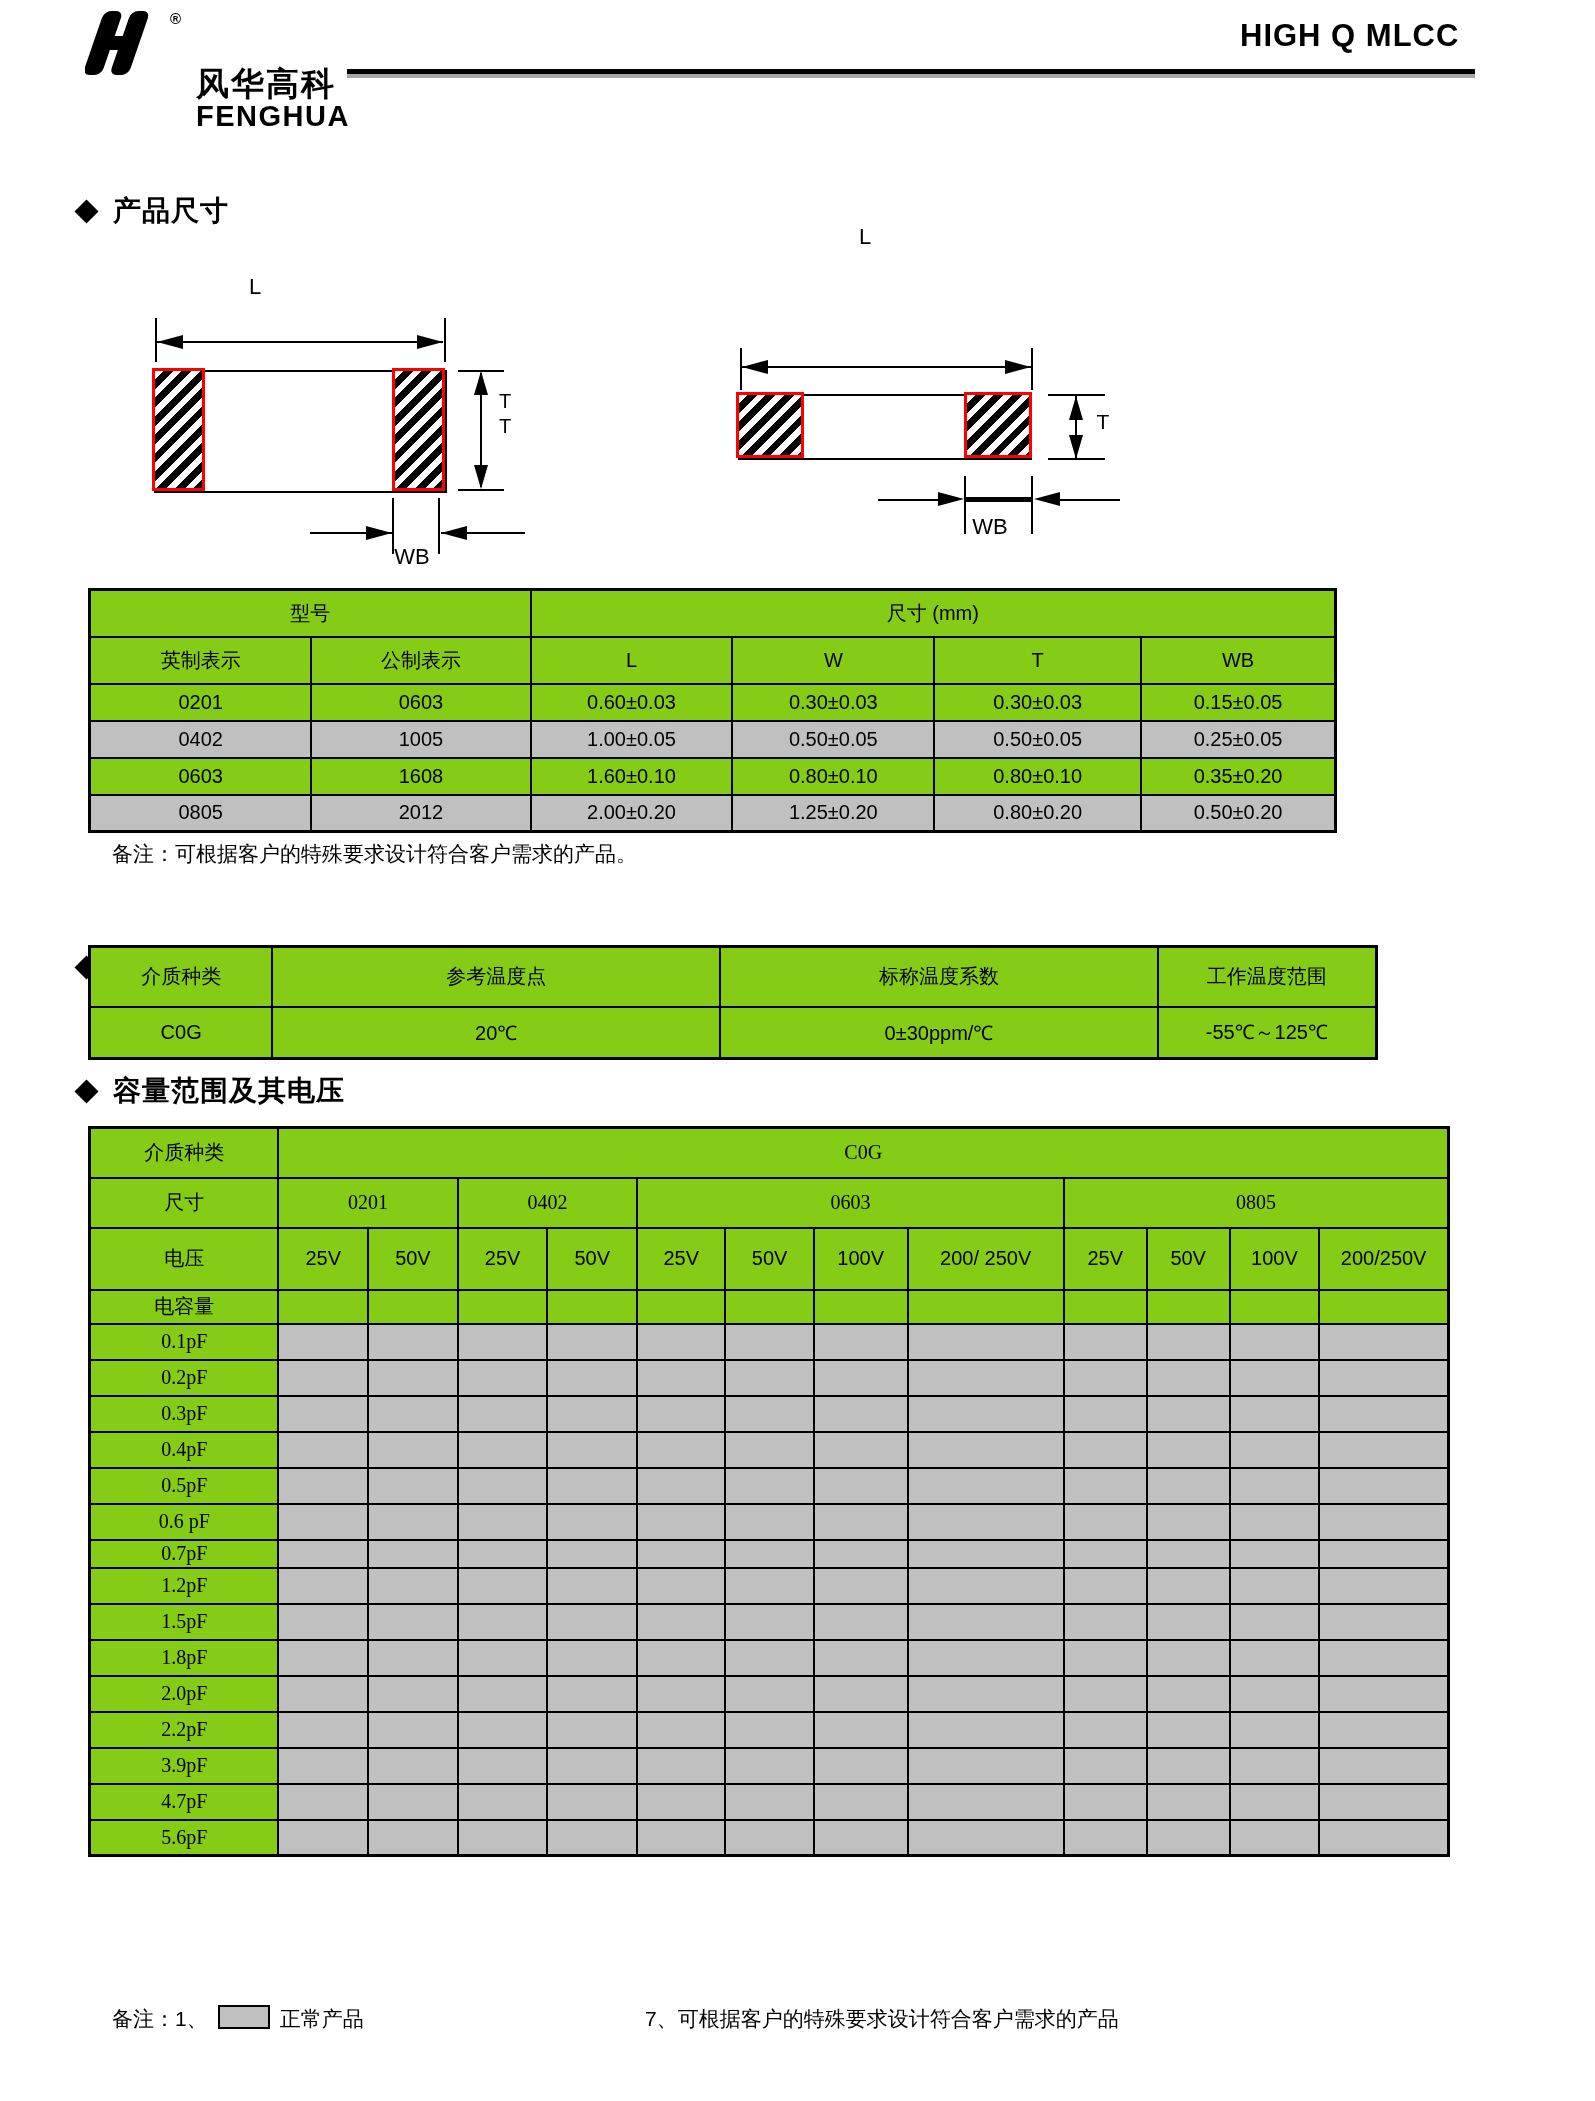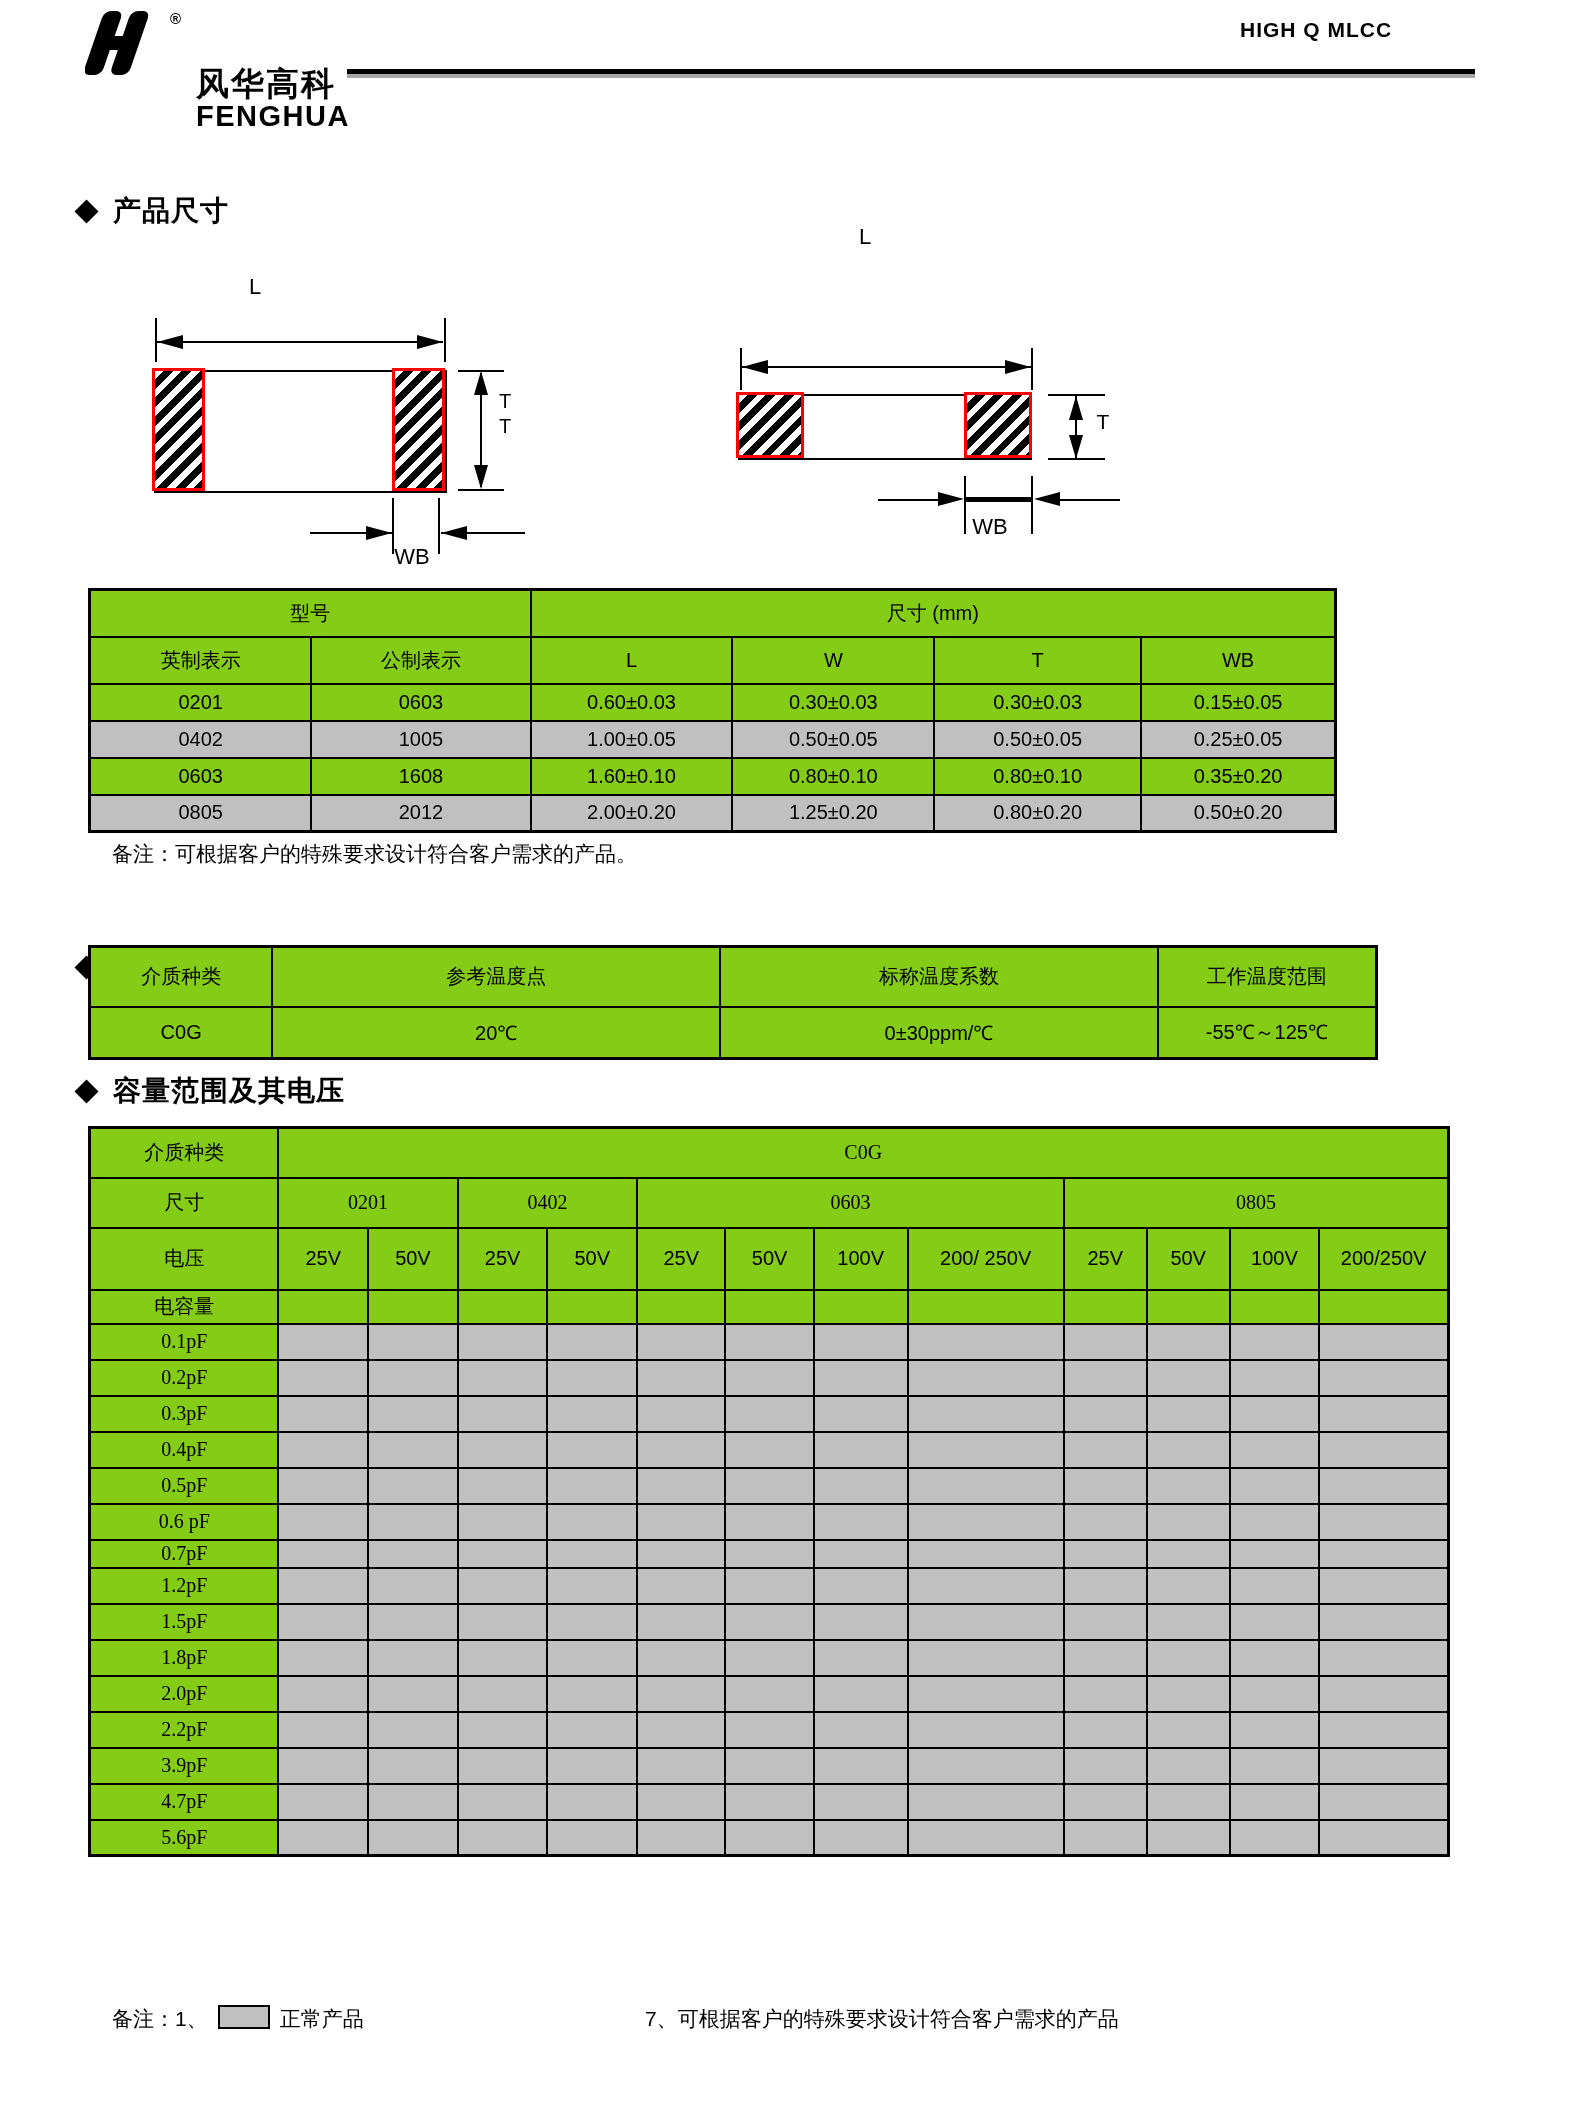--- a/index.html
+++ b/index.html
@@ -5,21 +5,21 @@
   html,body{margin:0;padding:0;background:#888;}
   #canvas{
     position:relative;width:1595px;height:2101px;background:#fff;
     font-family:"Liberation Sans", sans-serif;color:#000;overflow:hidden;
   }
   .abs{position:absolute;}
   
   .brand-cn{font-size:33px;font-weight:bold;line-height:36px;letter-spacing:2px;}
   .brand-en{font-size:29px;font-weight:bold;line-height:28px;letter-spacing:1.5px;}
   .reg{font-size:15px;font-weight:bold;}
-  .doc-title{font-size:21px;font-weight:bold;letter-spacing:1px;}
+  .doc-title{font-size:31px;font-weight:bold;letter-spacing:1px;}
   .rule-black{background:#000;height:5px;}
   .rule-gray{background:#a6a6a6;height:4px;}
   
   .sec{display:flex;align-items:center;gap:18px;}
   .diamond{width:17px;height:17px;background:#000;transform:rotate(45deg);flex:none;}
   .sec-label{font-size:28px;font-weight:bold;letter-spacing:1px;}
   
   .hline{position:absolute;height:2px;background:#000;}
   .vline{position:absolute;width:2px;background:#000;}
   .thickbar{position:absolute;height:5px;background:#000;}

